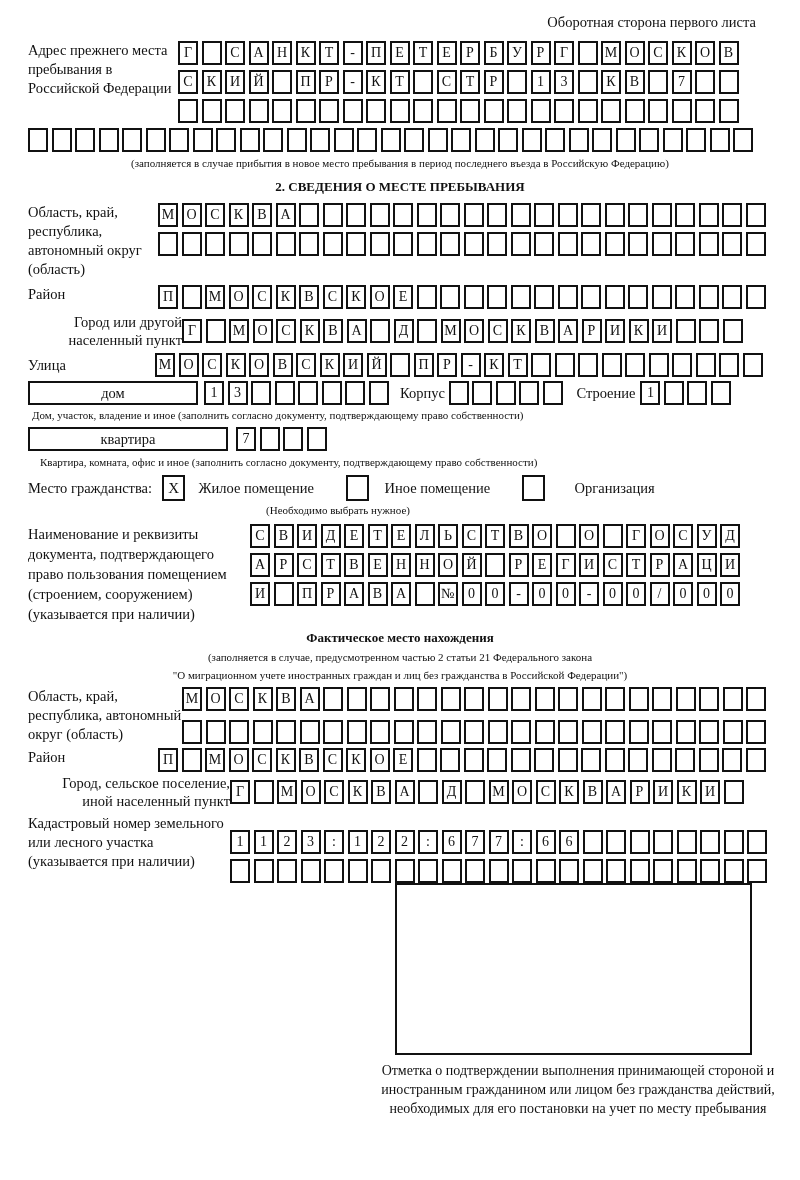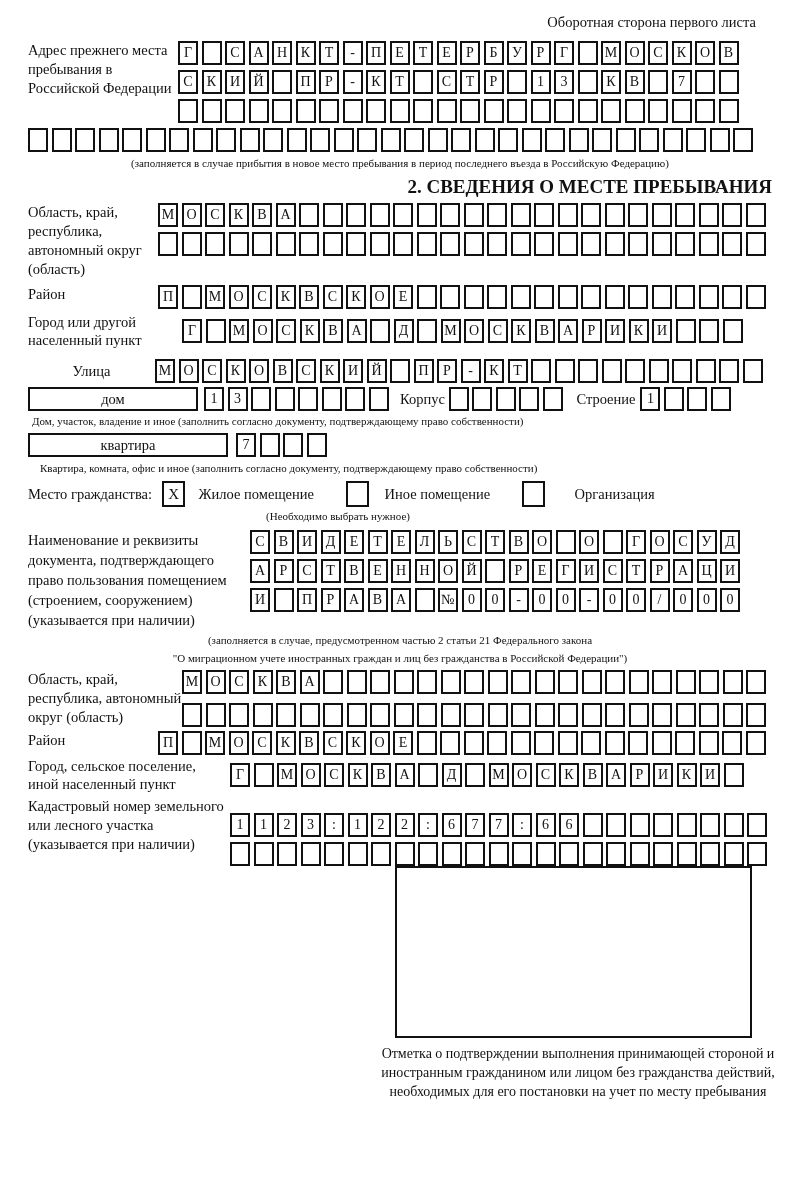--- a/index.html
+++ b/index.html
@@ -17,37 +17,37 @@
   .cellrow + .cellrow { margin-top: 5px; }
   .cell {
     flex: none; width: 20px; height: 24px; margin-right: 3.5px;
     border: 2px solid #111; background: #fff;
     display: flex; align-items: center; justify-content: center;
     font-size: 14px; line-height: 1;
   }
   .cell.cb { width: 23px; height: 26px; font-size: 15px; }
 
   .fieldrow { display: flex; align-items: flex-start; }
-  .fieldrow.vcenter { align-items: center; }
+  .fieldrow.vcenter { align-items: center; text-align: right; }
   .flabel { flex: none; font-size: 14.5px; line-height: 19px; }
   .w150 { width: 150px; } .w130 { width: 130px; } .w154 { width: 154px; }
   .w127 { width: 127px; } .w222 { width: 222px; } .w202 { width: 202px; }
 
   .cellgroup { display: flex; flex-direction: column; }
 
   .bigbox {
     flex: none; height: 24px; border: 2px solid #111;
     display: flex; align-items: center; justify-content: center;
     font-size: 14.5px;
   }
   .inline-label { flex: none; font-size: 14.5px; line-height: 24px; }
 
   .note { font-size: 11px; line-height: 15px; }
   .note.center { text-align: center; }
-  .sect-title { text-align: right; font-weight: bold; font-size: 19px; line-height: 19px; }
+  .sect-title { text-align: center; font-weight: bold; font-size: 13px; line-height: 19px; }
 
   .stayrow { display: flex; align-items: center; font-size: 14.5px; }
 
   .stampbox { margin-left: 367px; width: 357px; height: 172px; border: 2px solid #111; }
   .stamp-caption {
     margin-left: 325px; width: 450px; margin-top: 6px;
     text-align: center; font-size: 14px; line-height: 19px;
   }
 </style>
 </head>
@@ -294,21 +294,21 @@
         <div class="cell">Р</div>
         <div class="cell">И</div>
         <div class="cell">К</div>
         <div class="cell">И</div>
         <div class="cell"></div>
         <div class="cell"></div>
         <div class="cell"></div>
       </div>
   </div>
 
-  <div class="fieldrow" style="margin-top:10px;text-align:center;">
+  <div class="fieldrow" style="margin-top:4px;">
     <div class="flabel w127" style="line-height:24px;">Улица</div>
     <div class="cellrow">
         <div class="cell">М</div>
         <div class="cell">О</div>
         <div class="cell">С</div>
         <div class="cell">К</div>
         <div class="cell">О</div>
         <div class="cell">В</div>
         <div class="cell">С</div>
         <div class="cell">К</div>
@@ -453,20 +453,21 @@
           <div class="cell">0</div>
           <div class="cell">0</div>
           <div class="cell">/</div>
           <div class="cell">0</div>
           <div class="cell">0</div>
           <div class="cell">0</div>
         </div>
     </div>
   </div>
 
+  <div class="sect-title" style="margin-top:4px;">Фактическое место нахождения</div>
   <div class="note center" style="margin-top:3px;">(заполняется в случае, предусмотренном частью 2 статьи 21 Федерального закона</div>
   <div class="note center" style="margin-top:3px;">"О миграционном учете иностранных граждан и лиц без гражданства в Российской Федерации")</div>
 
   <div class="fieldrow" style="margin-top:4px;">
     <div class="flabel w154">Область, край, республика, автономный округ (область)</div>
     <div class="cellgroup">
       <div class="cellrow">
           <div class="cell">М</div>
           <div class="cell">О</div>
           <div class="cell">С</div>

